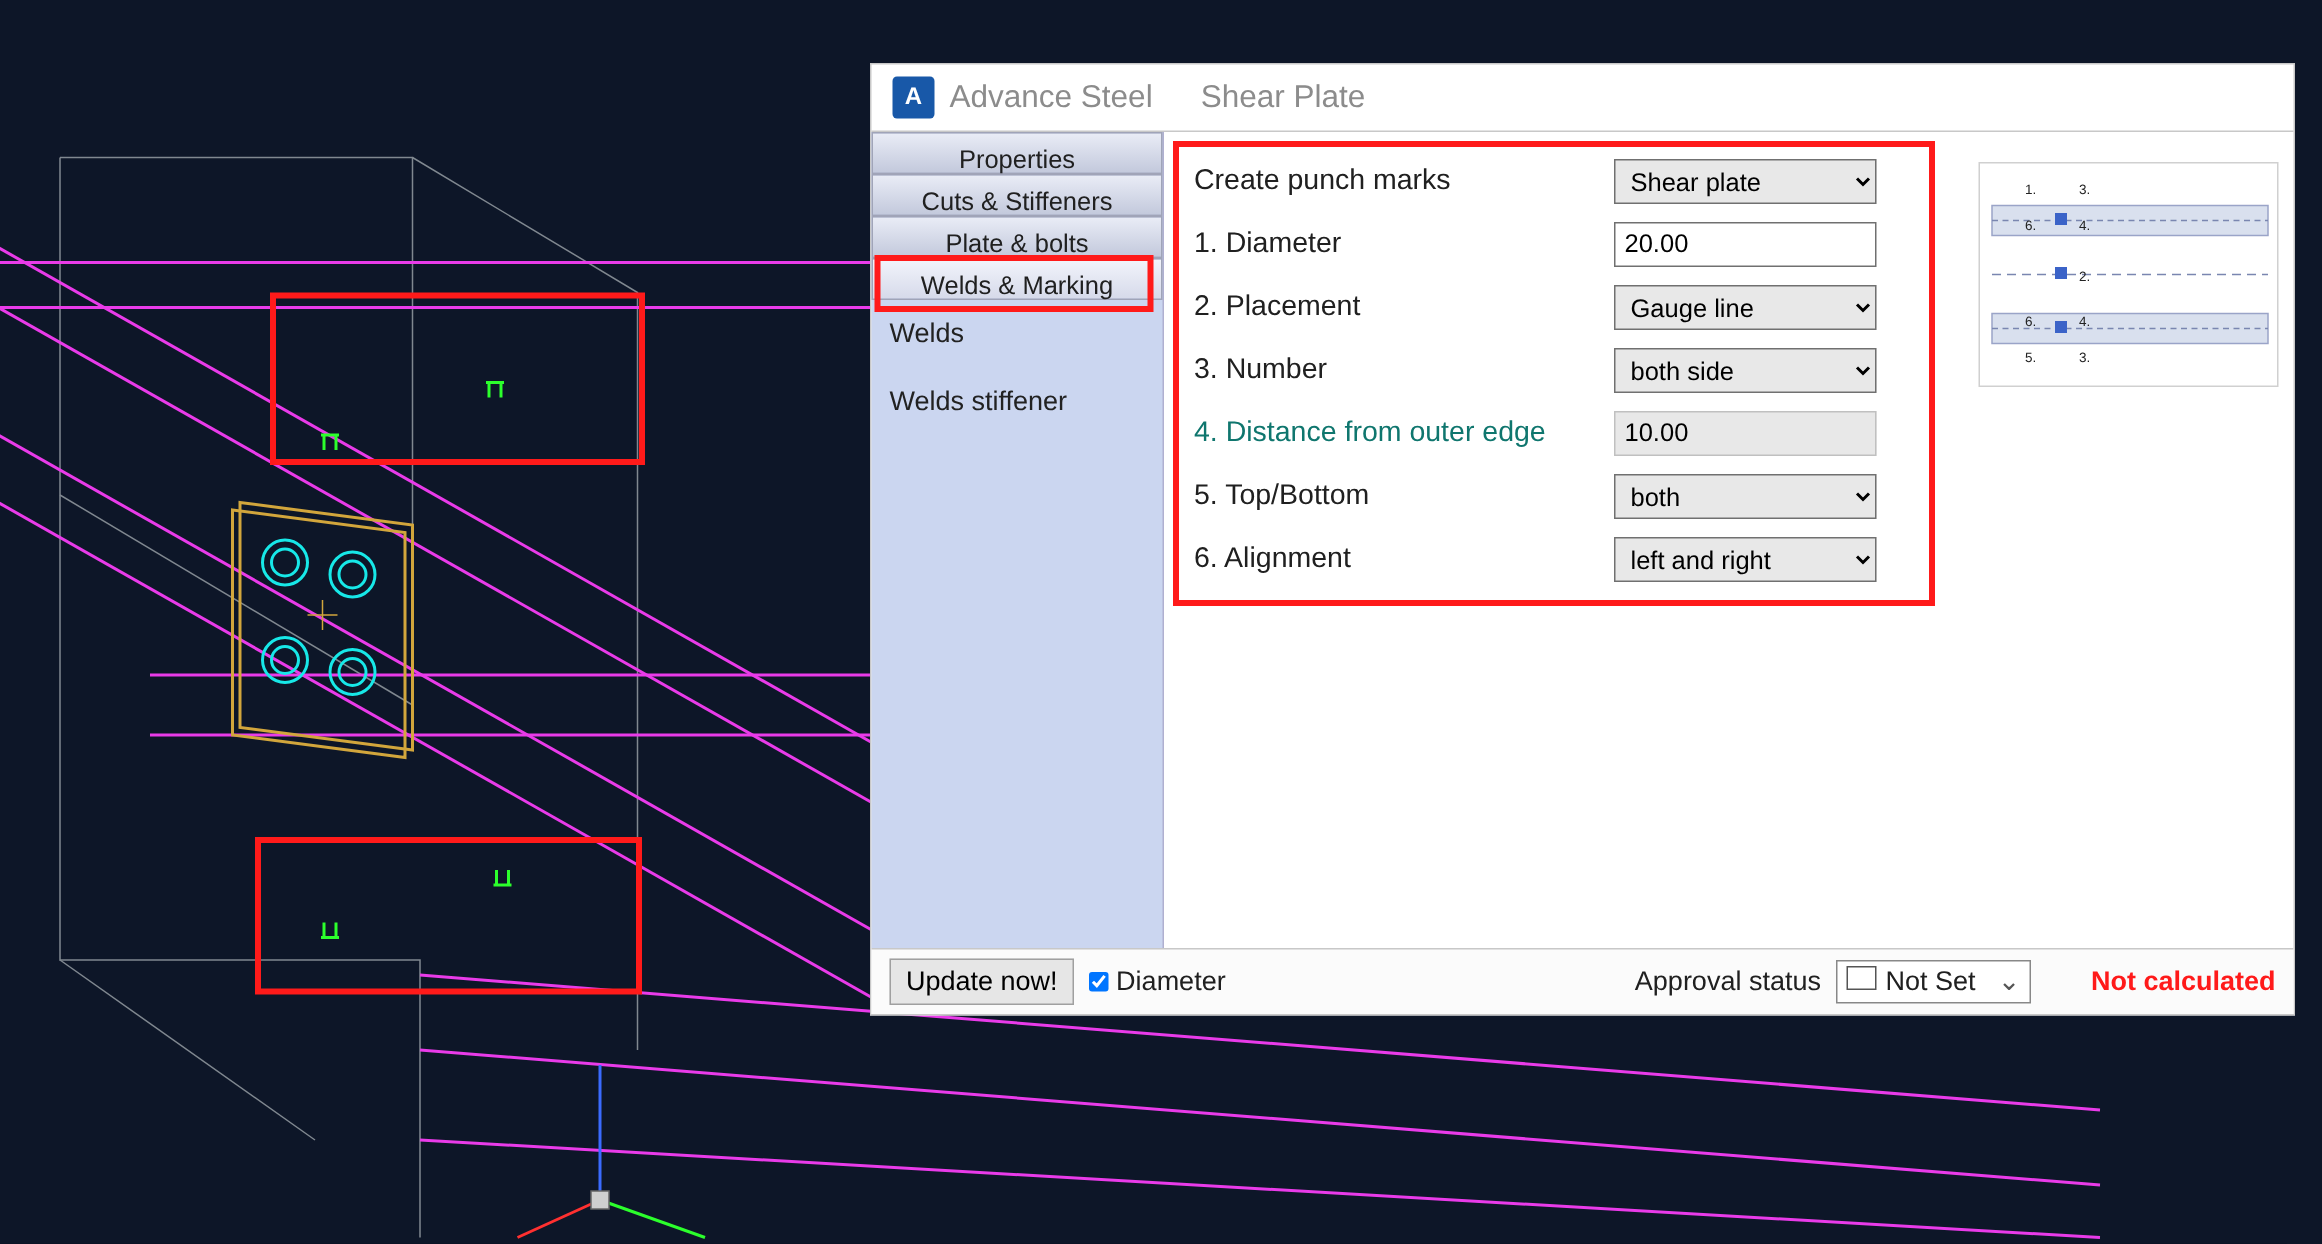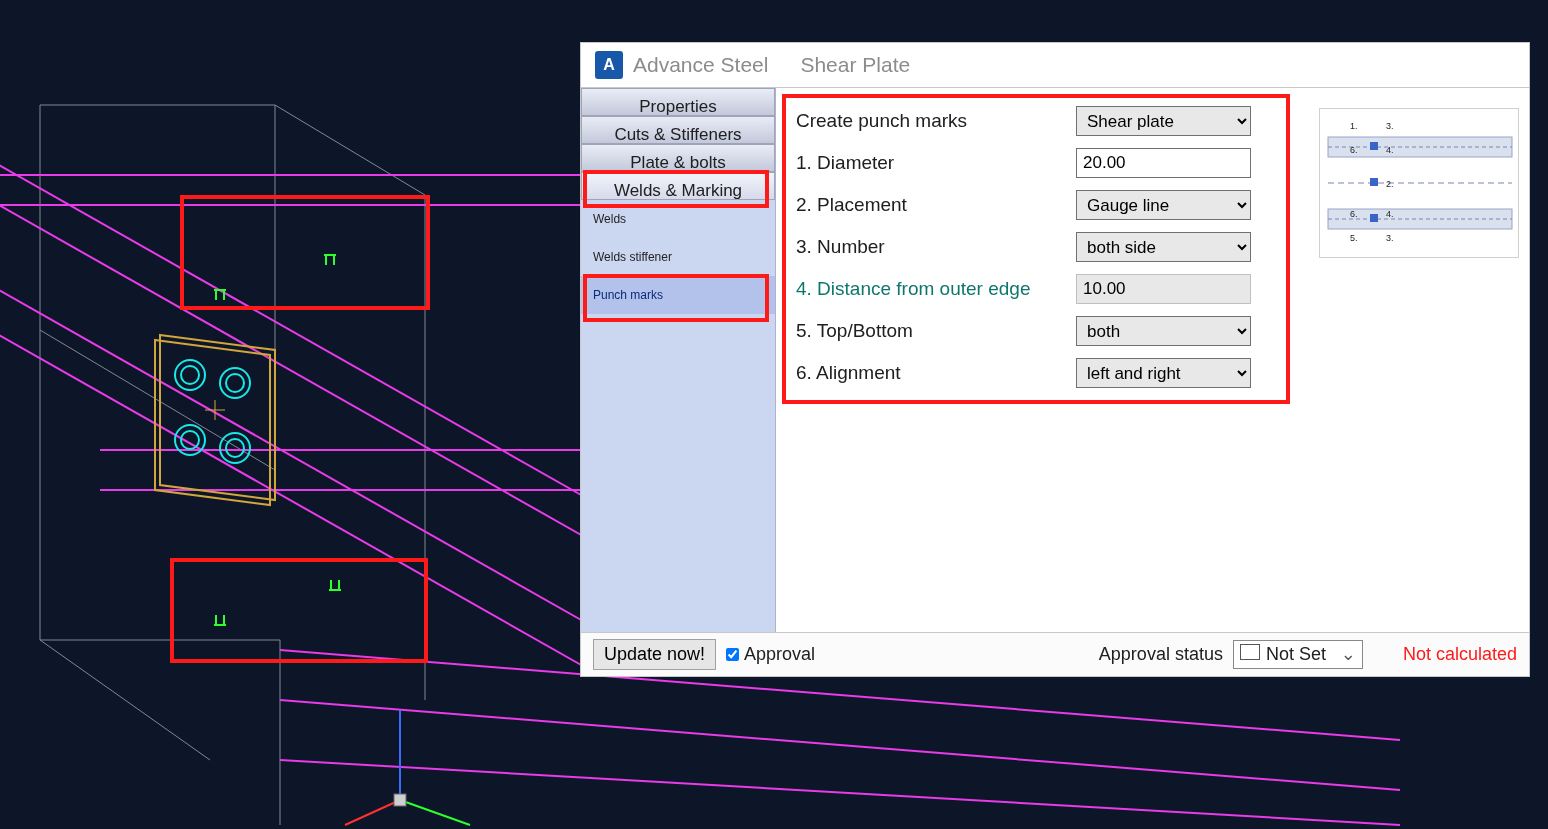--- a/index.html
+++ b/index.html
@@ -76,21 +76,21 @@
     font-size: 17px;
     text-align: center;
     line-height: 36px;
     cursor: pointer;
   }
   .tab-group-btn.active {
     background: linear-gradient(#f2f4fb, #d6daea);
   }
   .sub-item {
     padding: 12px 10px 12px 12px;
-    font-size: 12px;
+    font-size: 18px;
     color: #222;
     border-bottom: 0;
     cursor: pointer;
   }
   .sub-item.selected {
     background: #b3c2ea;
     color: #0b2b7a;
   }
 
   
@@ -183,21 +183,21 @@
   .approval-dd::after {
     content: "⌄";
     position:absolute; right:6px; top:2px; color:#555;
   }
   .status-swatch {
     width: 20px; height: 16px; border:1px solid #555; background:#fff;
     display:inline-block;
   }
   .not-calc {
     color: #ff1a1a;
-    font-weight: normal;
+    font-weight: bold;
     margin-left: 30px;
   }
 
 </style>
 </head>
 <body>
 
 <div class="viewport">
   <svg viewBox="0 0 1548 829">
 
@@ -292,24 +292,20 @@
     <div class="sidebar">
       <div class="tab-group-btn">Properties</div>
       <div class="tab-group-btn">Cuts &amp; Stiffeners</div>
       <div class="tab-group-btn">Plate &amp; bolts</div>
       <div style="position:relative">
         <div class="tab-group-btn active">Welds &amp; Marking</div>
         <div class="side-highlight-1" style="top:-2px;left:2px;width:186px;height:38px"></div>
       </div>
       <div class="sub-item">Welds</div>
       <div class="sub-item">Welds stiffener</div>
-      <div style="position:relative">
-        <div class="sub-item selected">Punch marks</div>
-        <div class="side-highlight-1" style="top:-2px;left:2px;width:186px;height:48px"></div>
-      </div>
     </div>
 
     <div class="main-panel">
       <div class="form-highlight"></div>
 
       <div class="form-row">
         <label>Create punch marks</label>
         <select>
           <option>Shear plate</option>
         </select>
@@ -372,21 +368,21 @@
           </g>
         </svg>
       </div>
     </div>
   </div>
 
   <div class="dialog-footer">
     <button class="update-btn">Update now!</button>
     <label class="auto-check">
       <input type="checkbox" checked="" style="">
-      <span>Approval</span>
+      <span>Diameter</span>
     </label>
     <div class="spacer"></div>
     <span>Approval status</span>
     <div class="approval-dd">
       <span class="status-swatch"></span>
       <span>Not Set</span>
     </div>
     <span class="not-calc">Not calculated</span>
   </div>
 </div>

